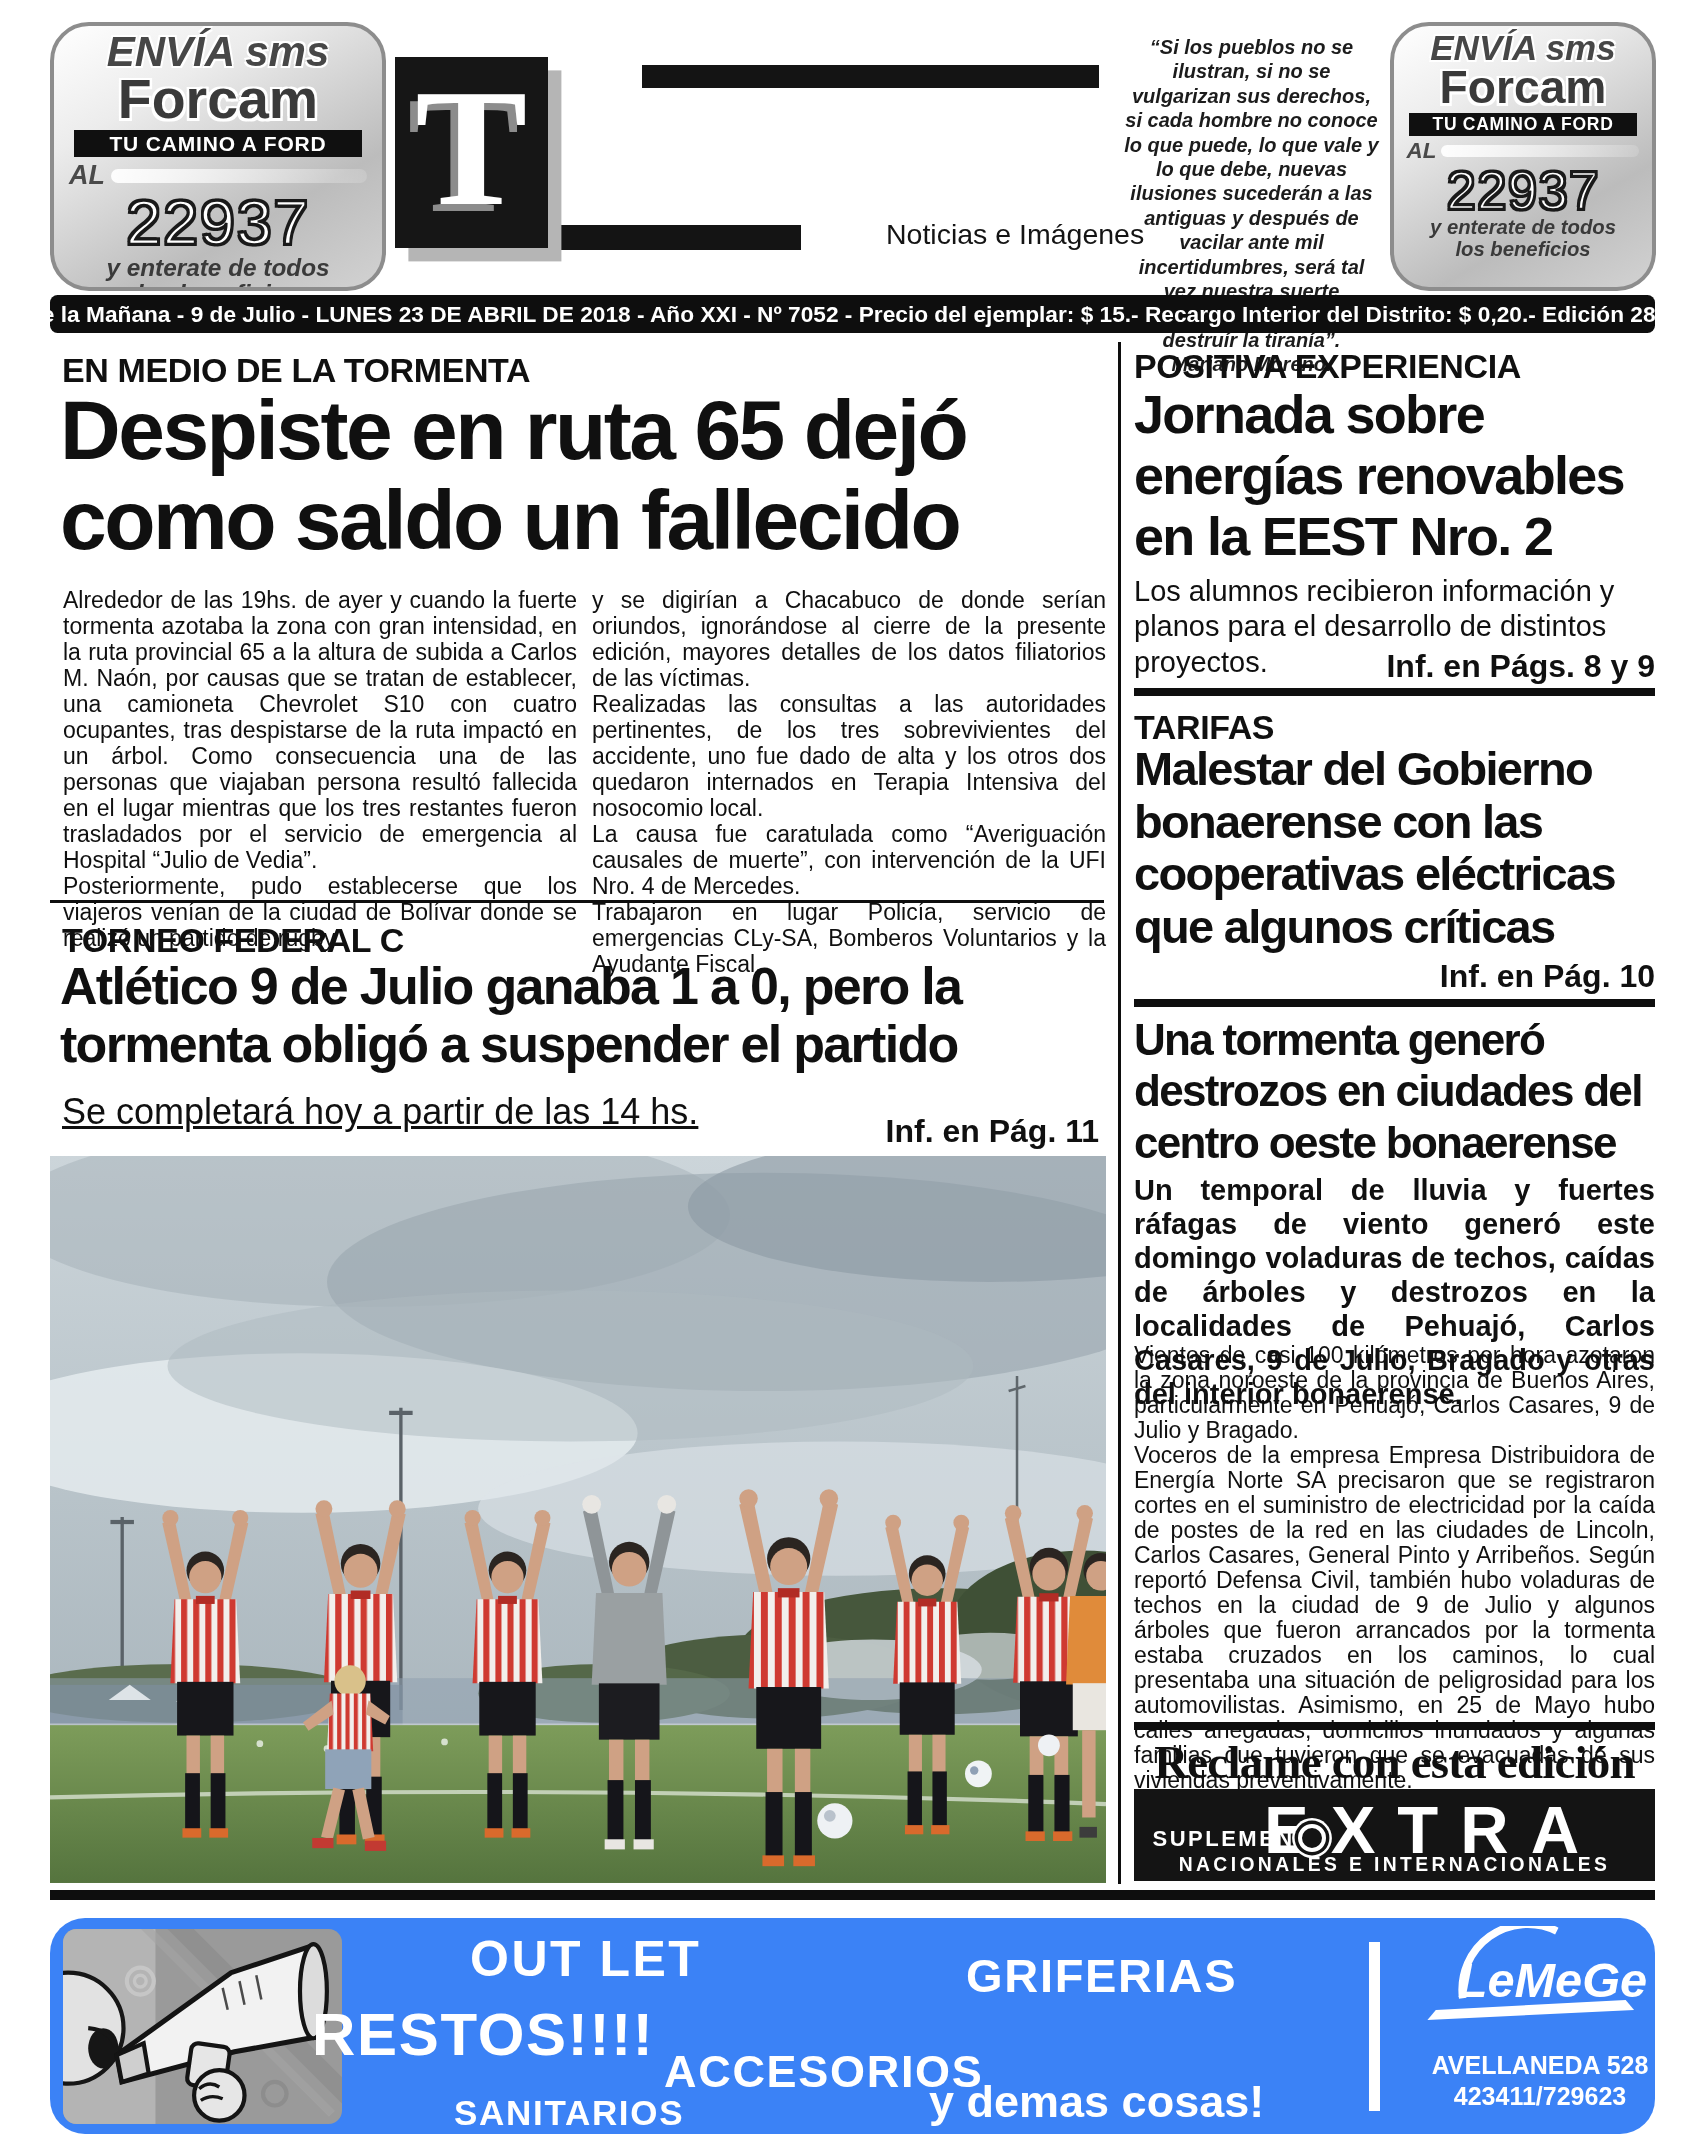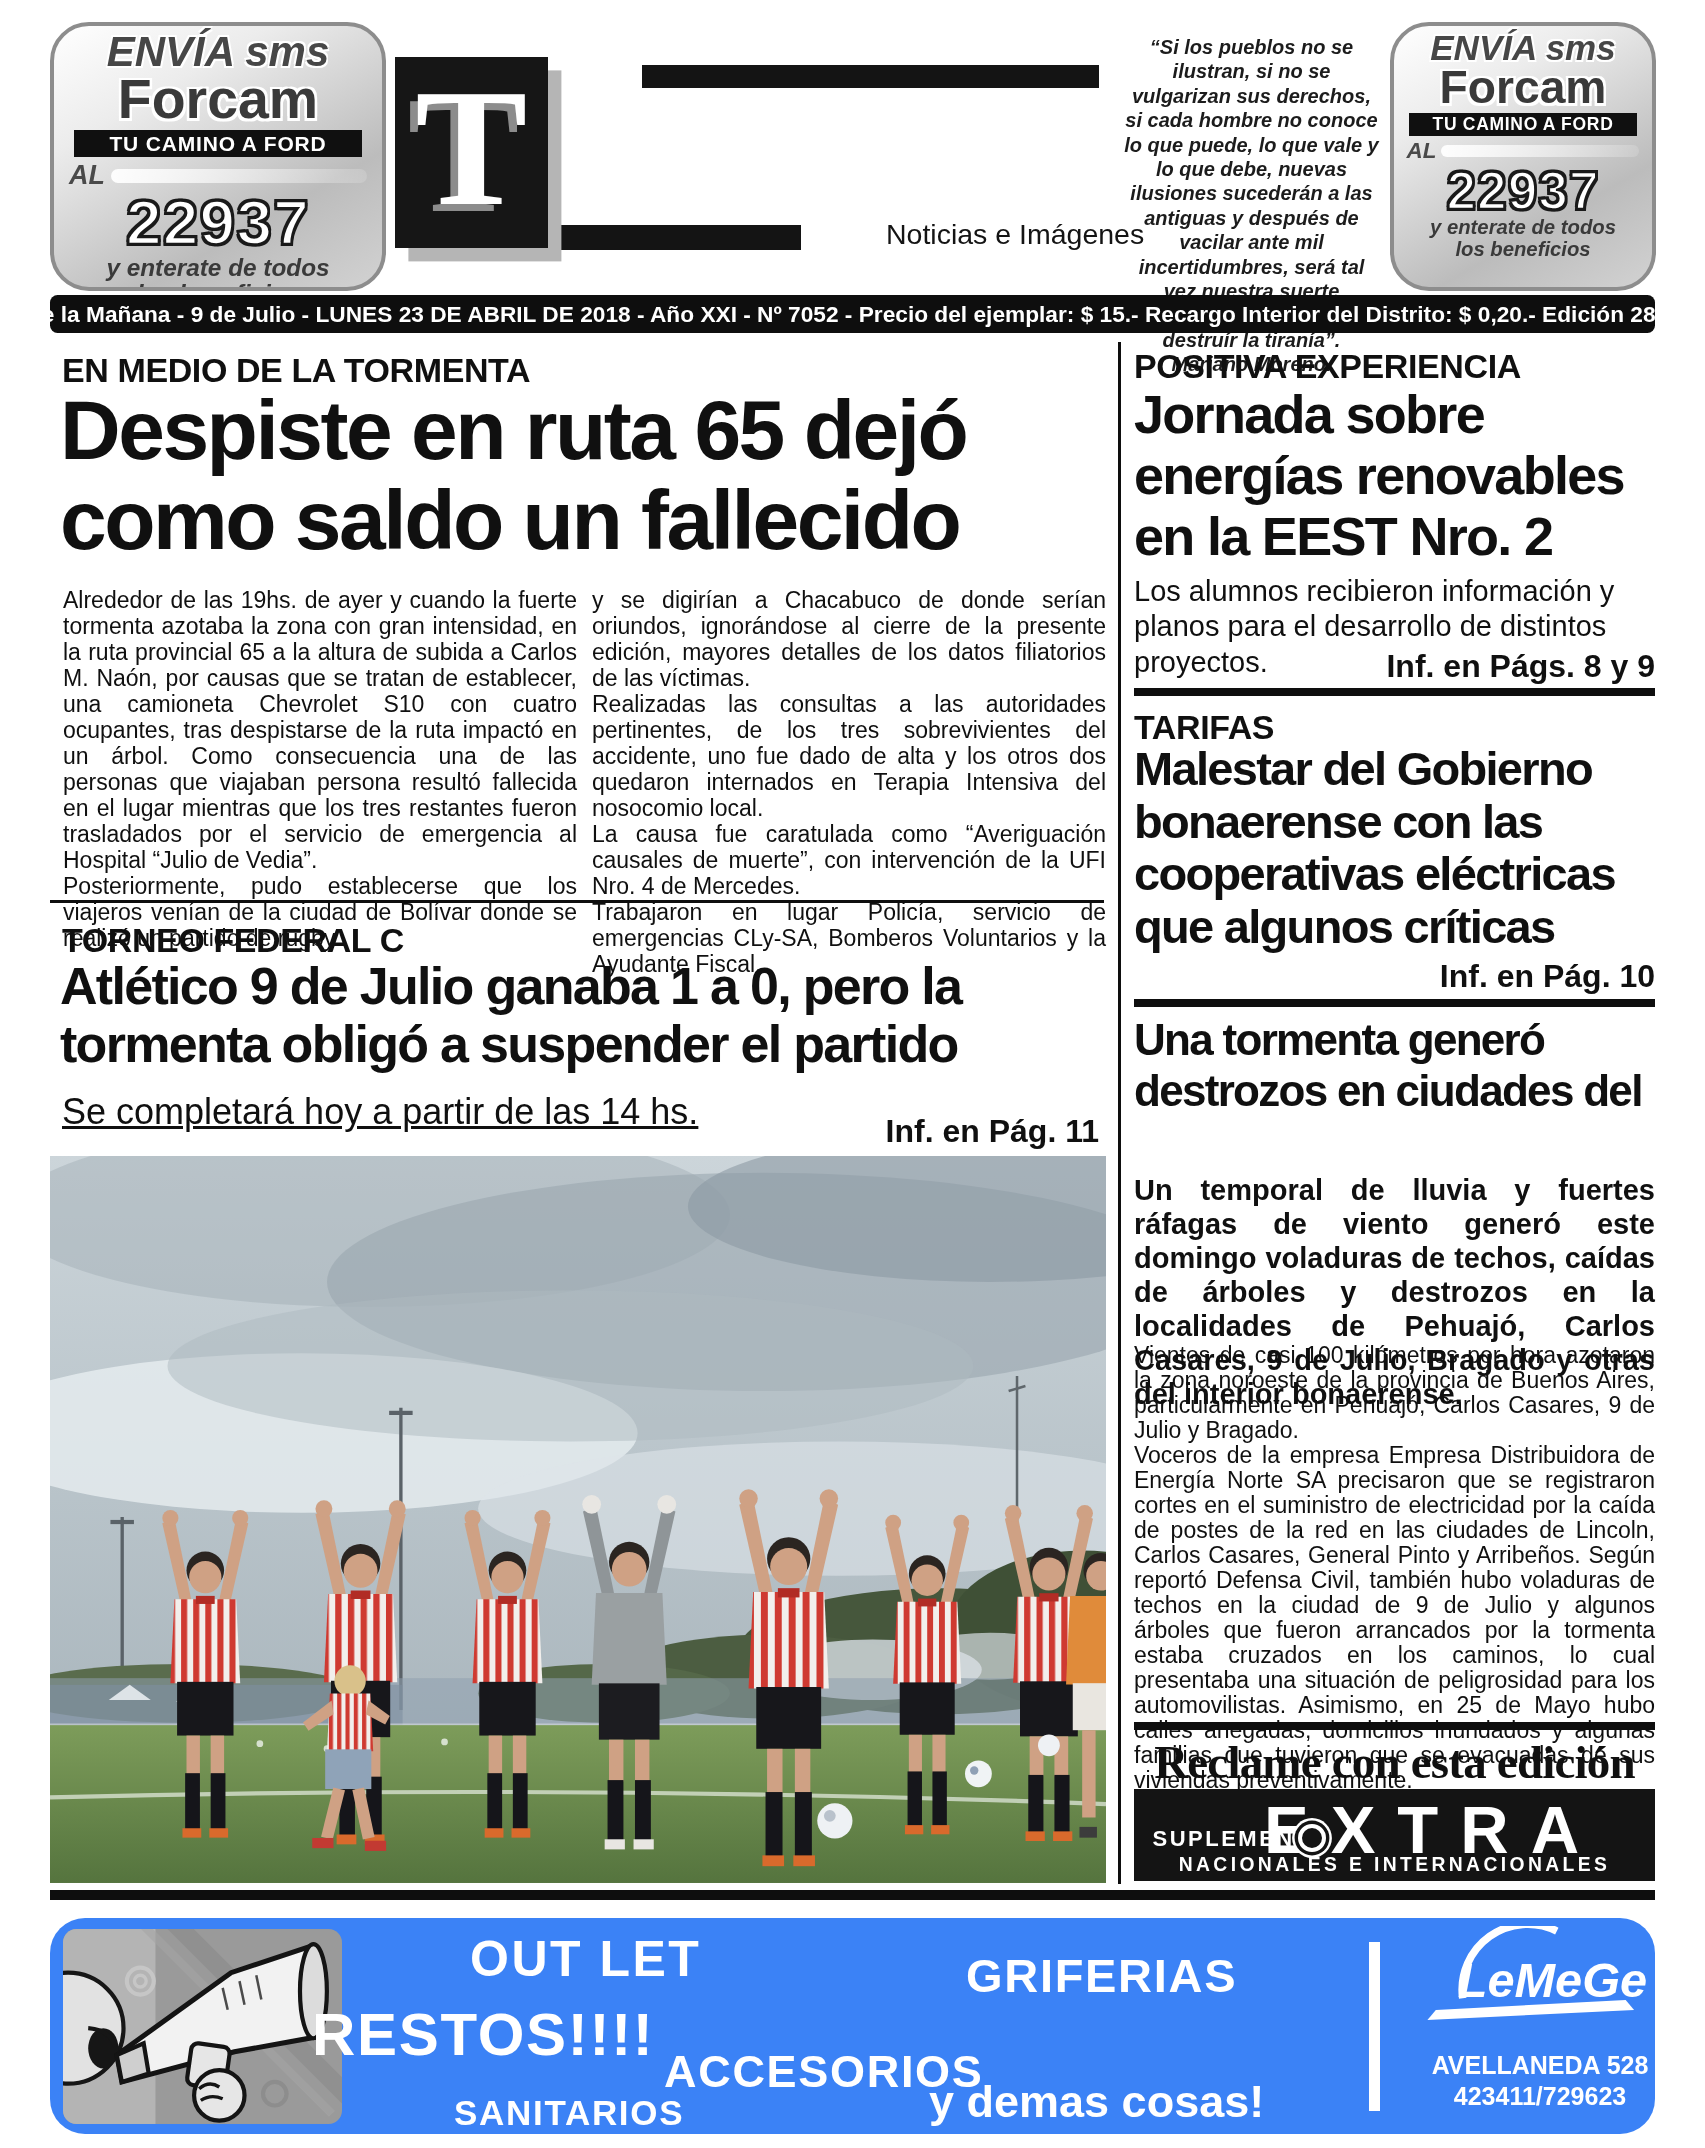--- a/index.html
+++ b/index.html
@@ -15,21 +15,21 @@
   .forcam .l1{font-style:italic;font-weight:bold;font-size:5.0em;line-height:1.02;color:#474747;margin-top:0.12em;
               text-shadow:1.7px 1.7px 0 #fff,-1.7px -1.7px 0 #fff,1.7px -1.7px 0 #fff,-1.7px 1.7px 0 #fff;}
   .forcam .brand{font-weight:bold;font-size:6.6em;line-height:0.92;color:#3a3a3a;
               text-shadow:2.5px 2.5px 0 #fff,-2.5px -2.5px 0 #fff,2.5px -2.5px 0 #fff,-2.5px 2.5px 0 #fff;}
   .forcam .bar{margin:0.25em auto 0;width:88%;background:#101010;color:#fff;font-weight:bold;
               font-size:2.5em;line-height:1.3;letter-spacing:0.04em;}
   .forcam .al-row{display:flex;align-items:center;padding:0 1.8em;margin-top:0.35em;}
   .forcam .al{font-size:3.2em;font-weight:bold;font-style:italic;color:#4a4a4a;}
   .forcam .streak{flex:1;height:1.7em;margin-left:0.7em;border-radius:1em;
               background:linear-gradient(90deg,rgba(255,255,255,0.95),rgba(255,255,255,0.15));}
-  .forcam .number{font-size:7.6em;font-weight:700;line-height:1.0;letter-spacing:0.02em;color:#ffffff;
+  .forcam .number{font-size:7.6em;font-weight:400;line-height:1.0;letter-spacing:0.02em;color:#ffffff;
               -webkit-text-stroke:2.5px #1a1a1a;
               text-shadow:1.7px 1.7px 0 #1a1a1a,-1.7px -1.7px 0 #1a1a1a,1.7px -1.7px 0 #1a1a1a,-1.7px 1.7px 0 #1a1a1a;}
   .forcam .benefit{font-size:2.9em;font-weight:bold;font-style:italic;line-height:1.08;color:#3a3a3a;}
 
   
   .masthead{position:absolute;left:388px;top:25px;width:734px;height:267px;}
   .m-tbox{position:absolute;left:6.7px;top:32px;width:153px;height:191px;background:#161616;
           box-shadow:13.4px 13.4px 0 #b5b5b5;display:flex;align-items:center;justify-content:center;overflow:hidden;}
   .m-t{font-family:"Liberation Serif",serif;font-weight:bold;font-size:168px;line-height:1;color:#fff;
        text-shadow:-7.6px 6.7px 0 #8c8c8c;padding-bottom:11.7px;}
@@ -332,20 +332,21 @@
     <span>cooperativas eléctricas</span>
     <span>que algunos críticas</span>
   </div>
   <div class="pageref" id="t-ref">Inf. en Pág. 10</div>
 
   <div class="rule" id="rbar2"></div>
 
   <div class="hl rc" id="s-headline">
     <span>Una tormenta generó</span>
     <span>destrozos en ciudades del</span>
+    <span>centro oeste bonaerense</span>
   </div>
   <div class="rc" id="s-lead">Un temporal de lluvia y fuertes ráfagas de viento generó este domingo voladuras de techos, caídas de árboles y destrozos en la localidades de Pehuajó, Carlos Casares, 9 de Julio, Bragado y otras del interior bonaerense.</div>
   <div class="rc bodytext" id="s-body">
     <p>Vientos de casi 100 kilómetros por hora azotaron la zona noroeste de la provincia de Buenos Aires, particularmente en Pehuajó, Carlos Casares, 9 de Julio y Bragado.</p>
     <p>Voceros de la empresa Empresa Distribuidora de Energía Norte SA precisaron que se registraron cortes en el suministro de electricidad por la caída de postes de la red en las ciudades de Lincoln, Carlos Casares, General Pinto y Arribeños. Según reportó Defensa Civil, también hubo voladuras de techos en la ciudad de 9 de Julio y algunos árboles que fueron arrancados por la tormenta estaba cruzados en los caminos, lo cual presentaba una situación de peligrosidad para los automovilistas. Asimismo, en 25 de Mayo hubo calles anegadas, domicilios inundados y algunas familias que tuvieron que se evacuadas de sus viviendas preventivamente.</p>
     <p>Particularmente, en 9 de Julio cayeron 32mm de lluvia.</p>
   </div>
 
   <div class="rule" id="rbar3"></div>
 

